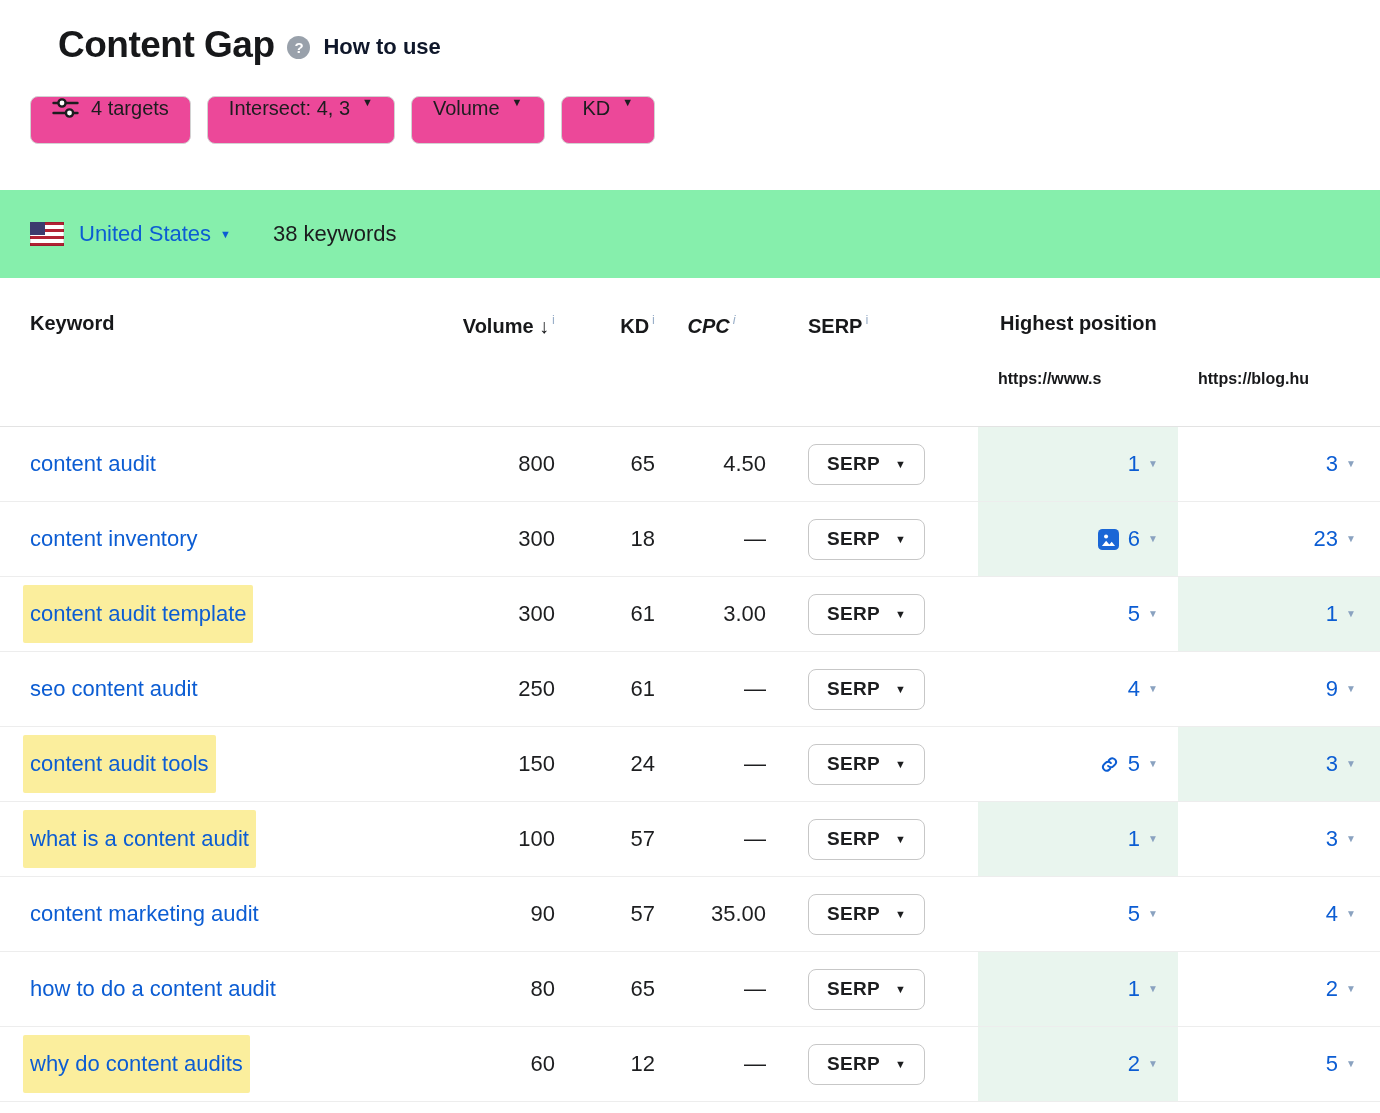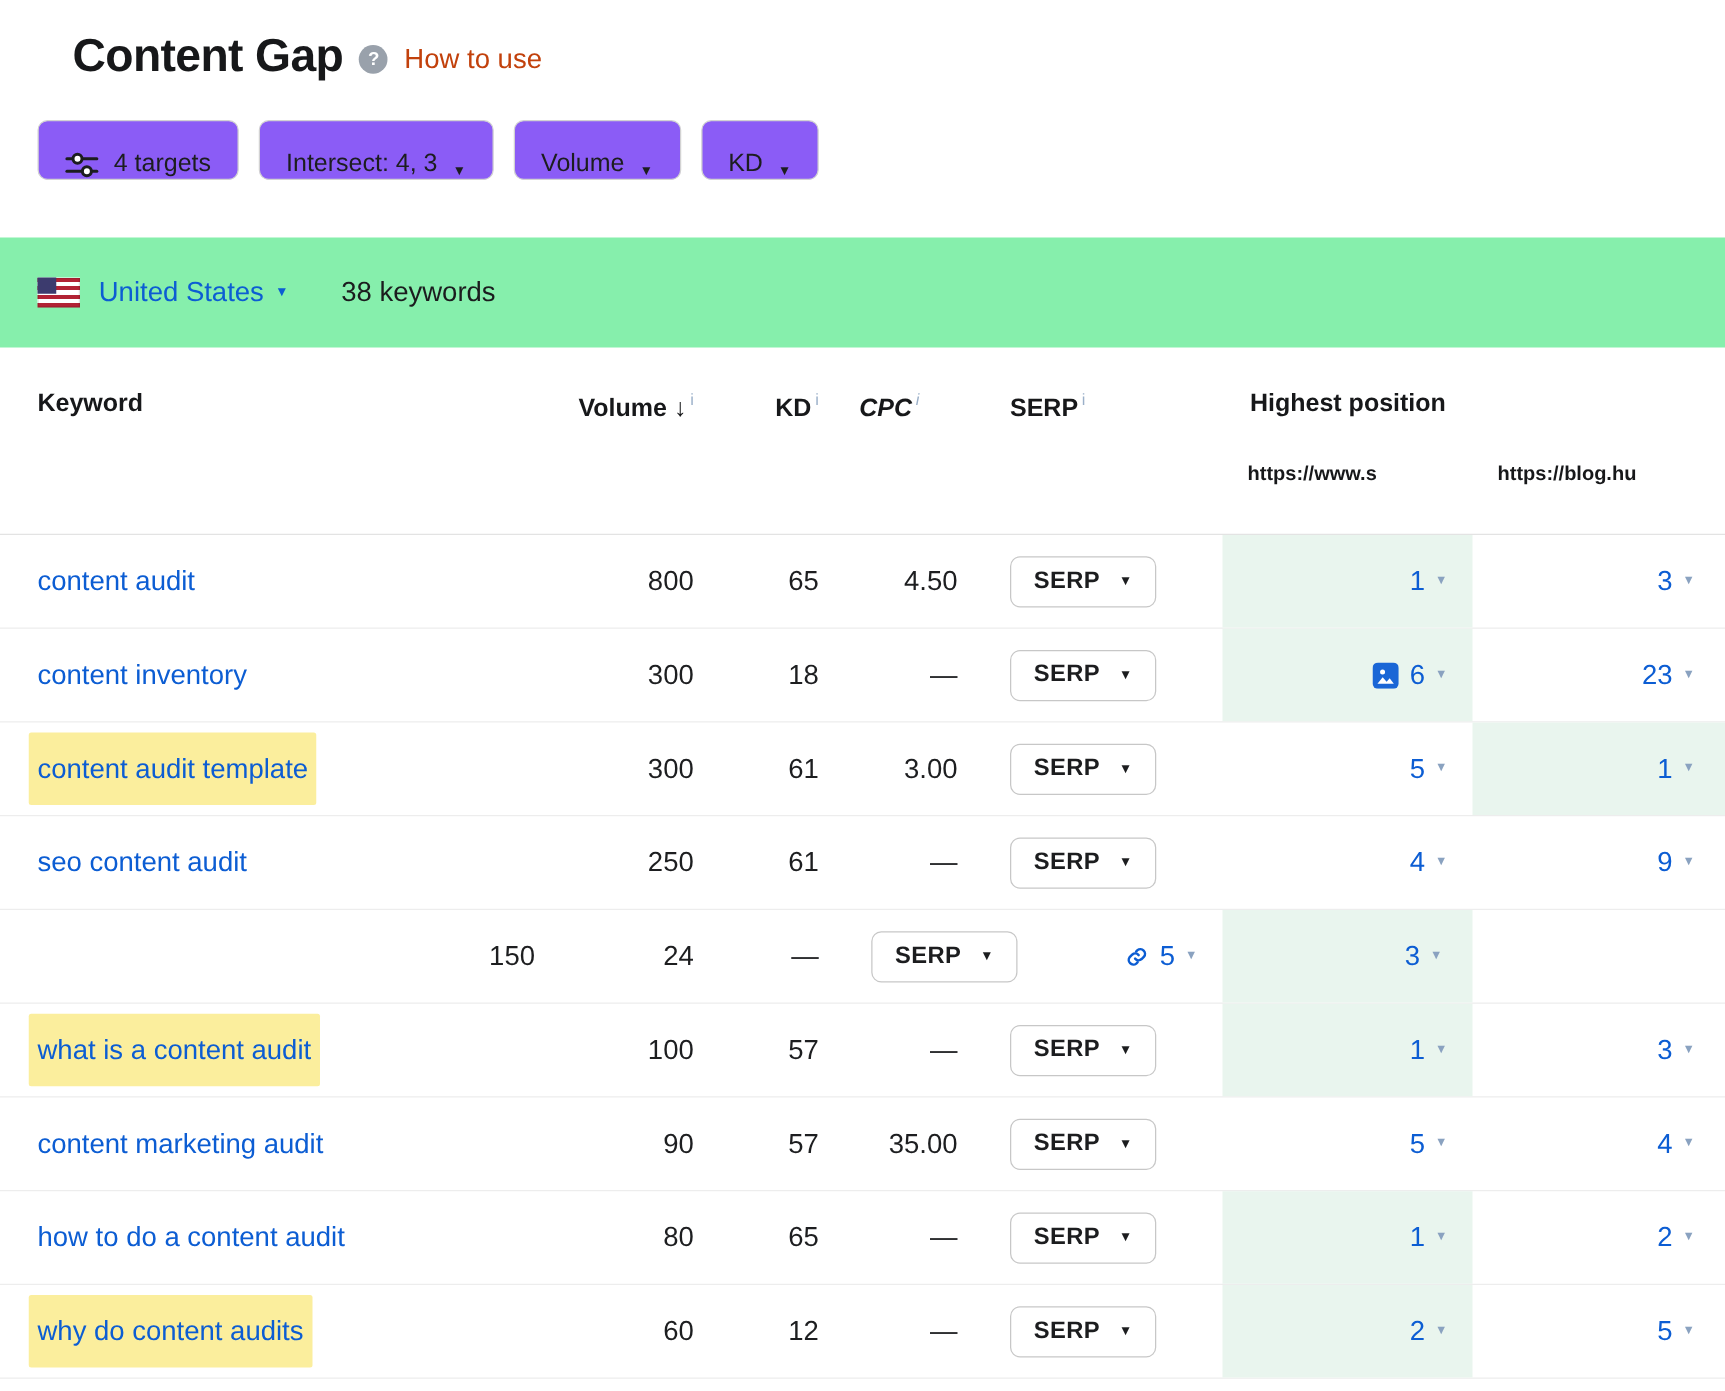--- a/index.html
+++ b/index.html
@@ -11,27 +11,27 @@
     color: #1d1e20;
   }
   
   .page-header { display: flex; align-items: center; gap: 13px; padding: 24px 30px 0 30px; }
   .title { font-size: 37px; font-weight: 700; color: #17181a; letter-spacing: -0.5px; margin-left: 28px; }
   .help-circle {
     width: 23px; height: 23px; border-radius: 50%; background: #99a1ab; color: #fff;
     font-size: 15px; font-weight: 700; display: flex; align-items: center; justify-content: center;
     cursor: pointer; margin-top: 4px;
   }
-  .how-to-use { font-size: 22px; color: #c2410c; margin-top: 4px; cursor: pointer; }
+  .how-to-use { font-size: 22px; color: #0f172a; margin-top: 4px; cursor: pointer; font-weight: bold; }
 
   
   .toolbar { display: flex; gap: 16px; padding: 30px 30px 0 30px; }
   .tool-btn {
-    display: flex; align-items: flex-end; gap: 12px; height: 48px; padding: 0 21px;
-    background: #8b5cf6; border: 1px solid #d2d2d2; border-radius: 8px;
+    display: flex; align-items: flex-start; gap: 12px; height: 48px; padding: 0 21px;
+    background: #ec4899; border: 1px solid #d2d2d2; border-radius: 8px;
     font-family: inherit; font-size: 20px; color: #1c1d1f; cursor: pointer;
   }
   .caret { font-size: 11px; line-height: 1; }
   .caret.dark { color: #1c1d1f; }
   .caret.blue { color: #0c5dd3; }
   .caret.sm { font-size: 10px; color: #8aa2c0; }
   .icon-sliders { display: flex; align-items: center; }
 
   
   .subheader {
@@ -247,20 +247,23 @@
 
       <a class="pos-link p1">4</a>
       <span class="caret sm">▼</span>
     </div>
     <div class="cell pos pos2">
       <a class="pos-link p2">9</a>
       <span class="caret sm">▼</span>
     </div>
   </div>
       <div class="trow grid-cols">
+    <div class="cell keyword-cell">
+      <a class="kw hl">content audit tools</a>
+    </div>
     <div class="cell num volume-cell">150</div>
     <div class="cell num kd-cell">24</div>
     <div class="cell num cpc-cell">—</div>
     <div class="cell serp-cell">
       <button class="serp-btn">
         <span class="serp-label">SERP</span>
         <span class="caret dark">▼</span>
       </button>
     </div>
     <div class="cell pos pos1">

